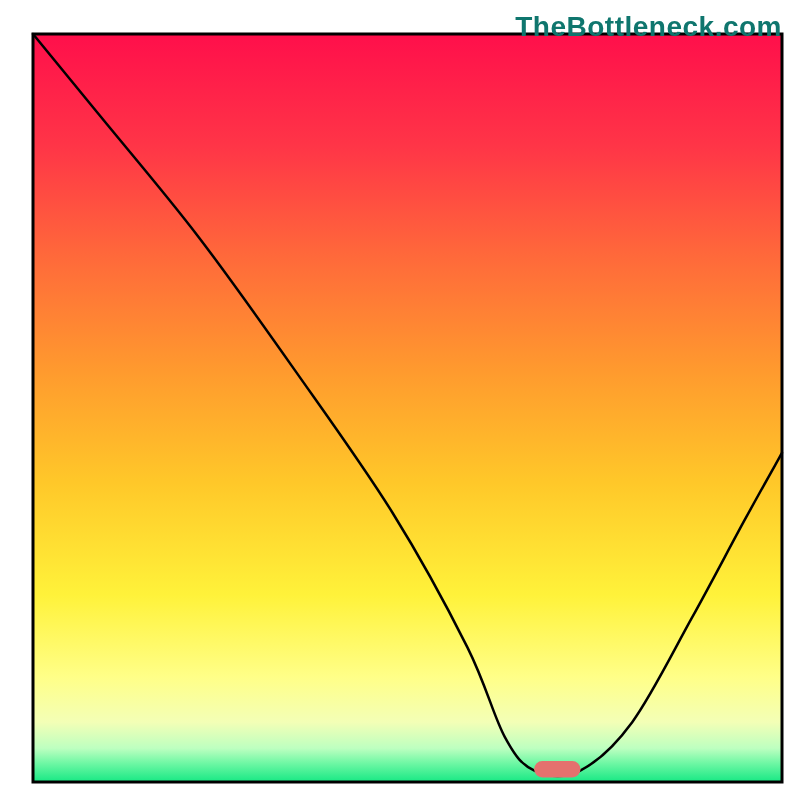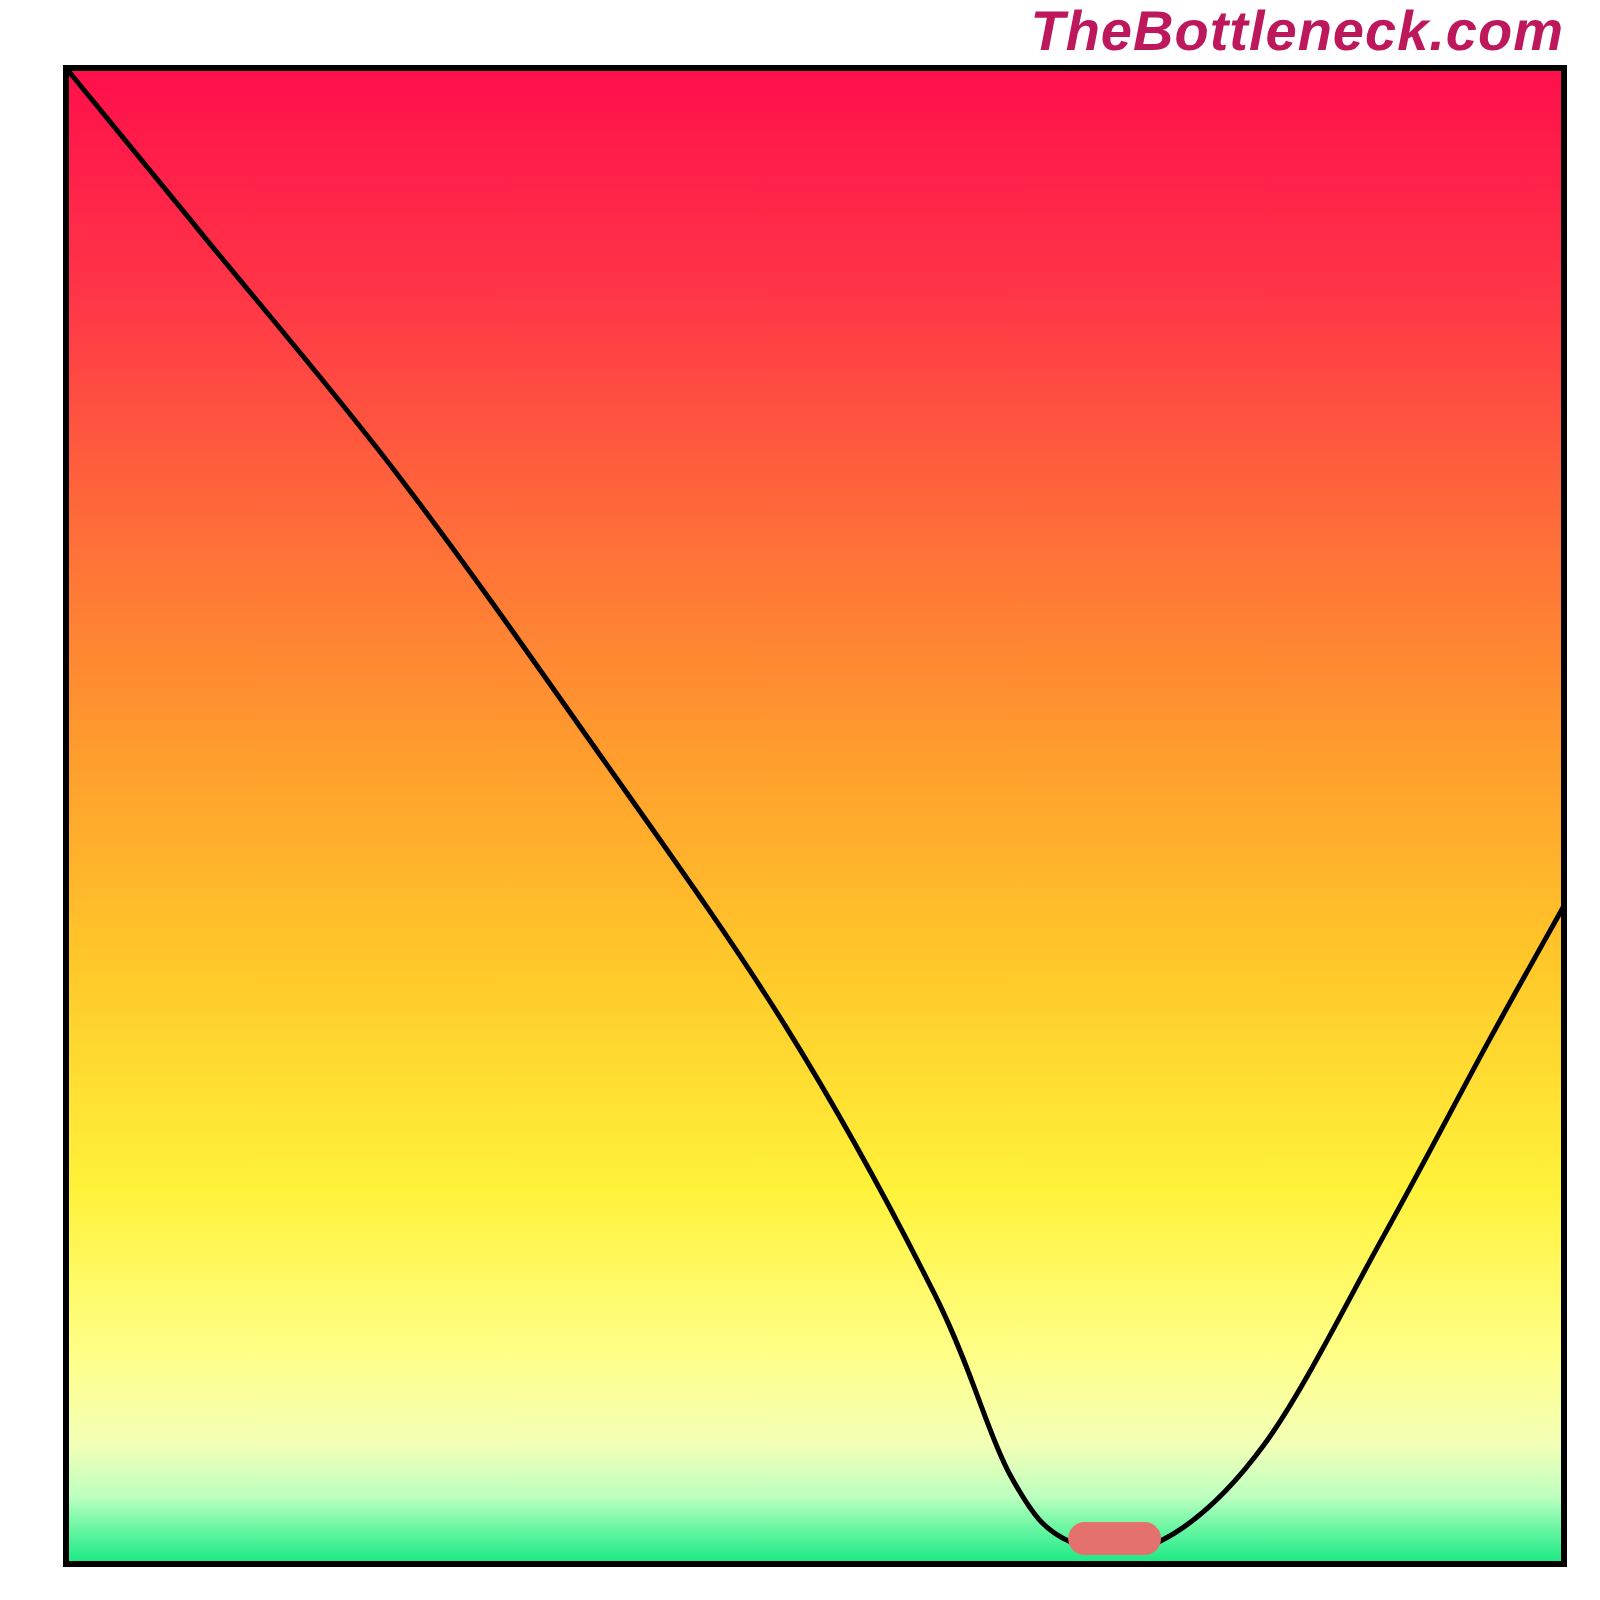--- a/index.html
+++ b/index.html
@@ -9,29 +9,28 @@
     height: 800px;
     background: #fff;
   }
   .container {
     position: relative;
     width: 800px;
     height: 800px;
   }
   .watermark {
     position: absolute;
-    top: 0;
+    top: 11px;
     right: 18px;
     font-family: Arial, Helvetica, sans-serif;
     font-size: 28px;
     font-weight: bold;
-    color: #be185d;
+    color: #0f766e;
     letter-spacing: 0.5px;
     z-index: 10;
-    font-style: italic;
   }
   svg {
     position: absolute;
     top: 0;
     left: 0;
   }
 </style>
 </head>
 <body>
 

